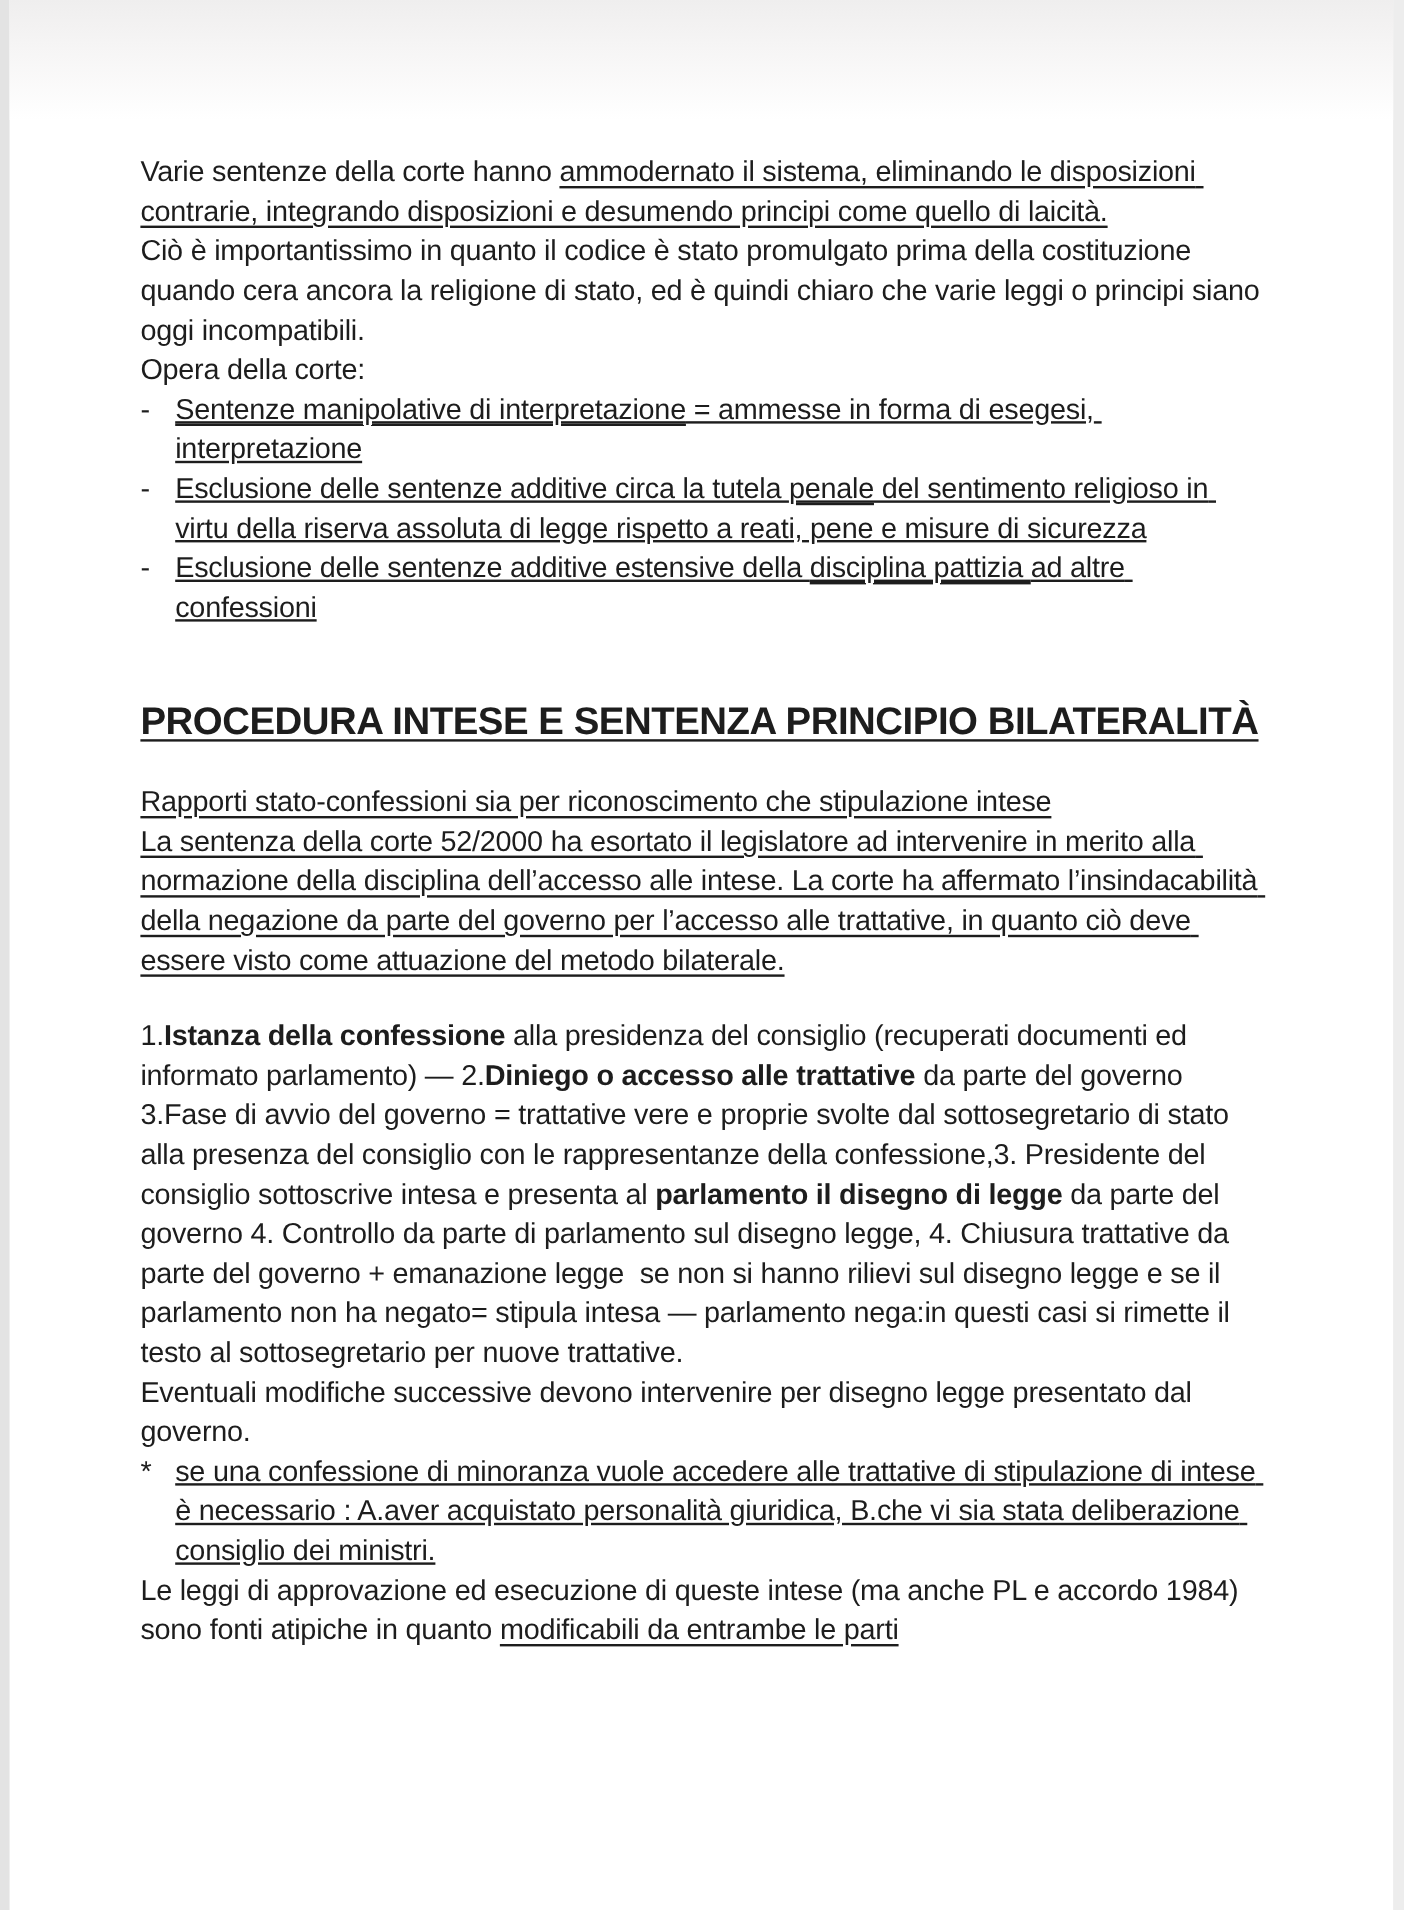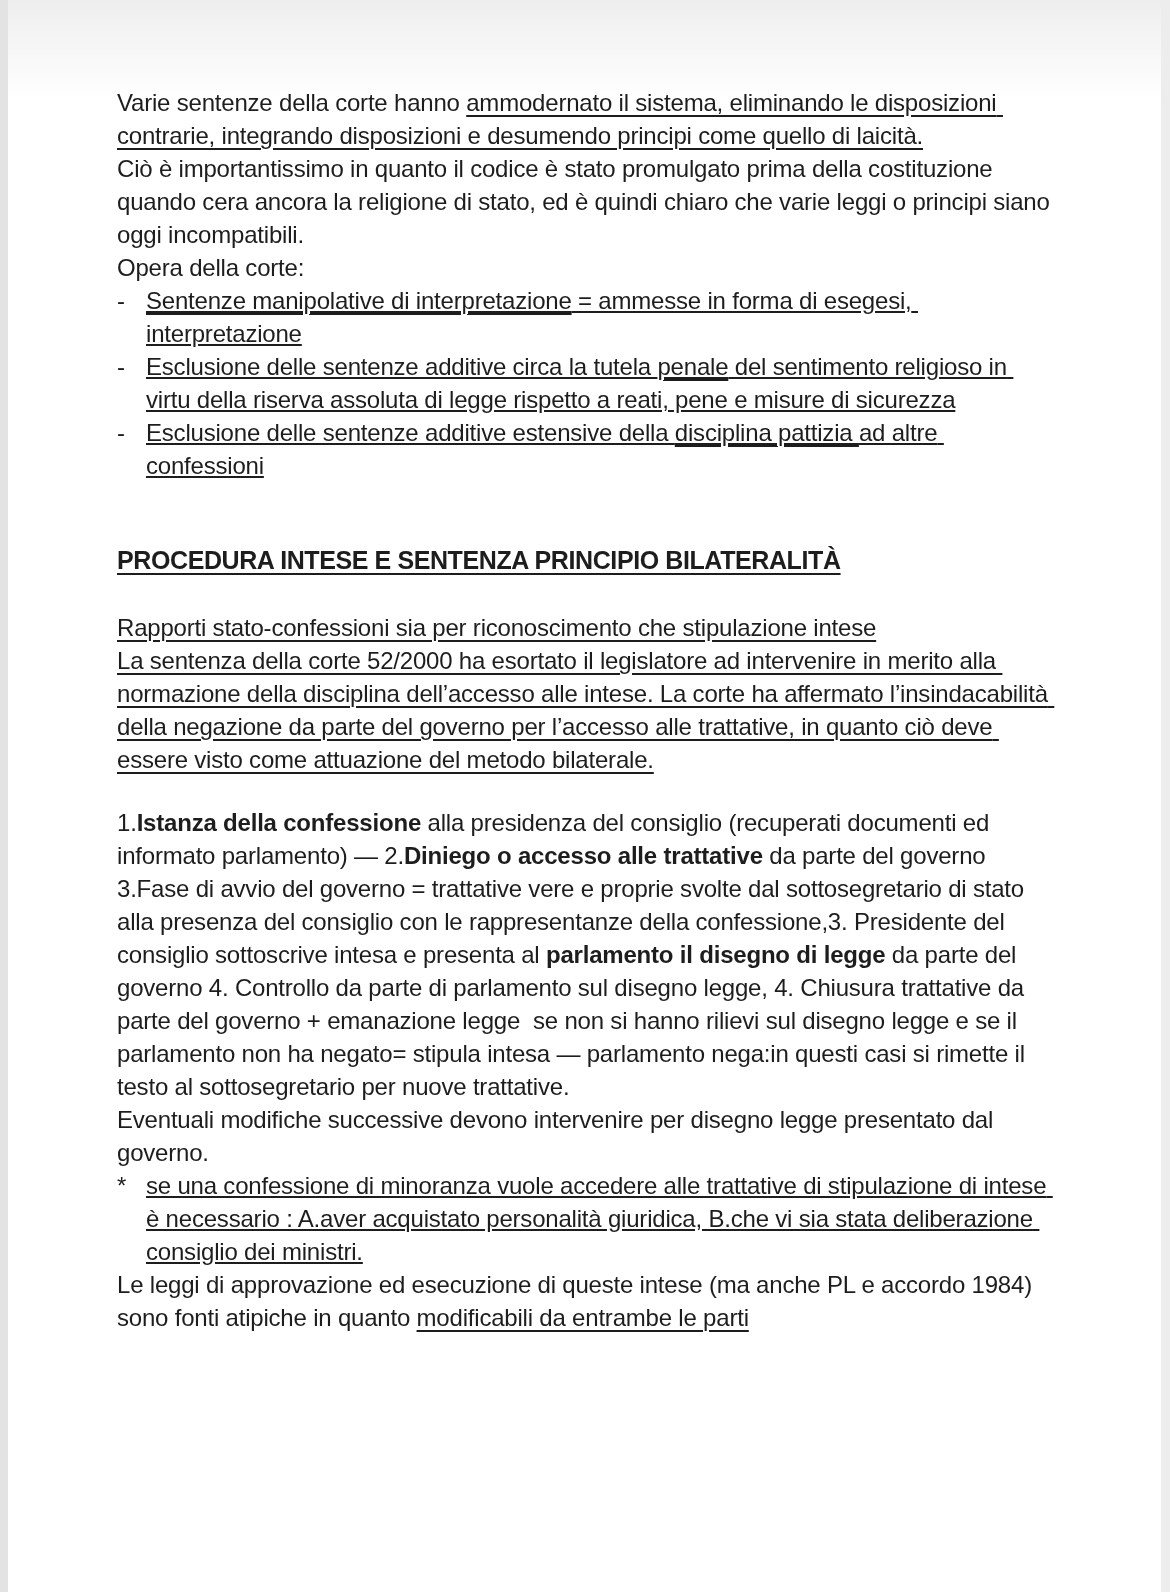--- a/index.html
+++ b/index.html
@@ -41,27 +41,28 @@
   }
   .content {
     position: relative;
     box-sizing: border-box;
     padding: 86px 109px 0 109px;
     color: #1d1d1d;
     font-size: 24px;
     line-height: 33px;
     letter-spacing: -0.2px;
     white-space: pre-wrap;
+    margin-top: 41px;
   }
   .para, .heading, .li {
     margin: 0;
   }
   .heading {
     font-weight: bold;
-    font-size: 25px;
+    font-size: 32px;
     letter-spacing: -0.4px;
   }
   .li {
     display: flex;
     align-items: flex-start;
   }
   .li .marker {
     flex: none;
     width: 29px;
   }

